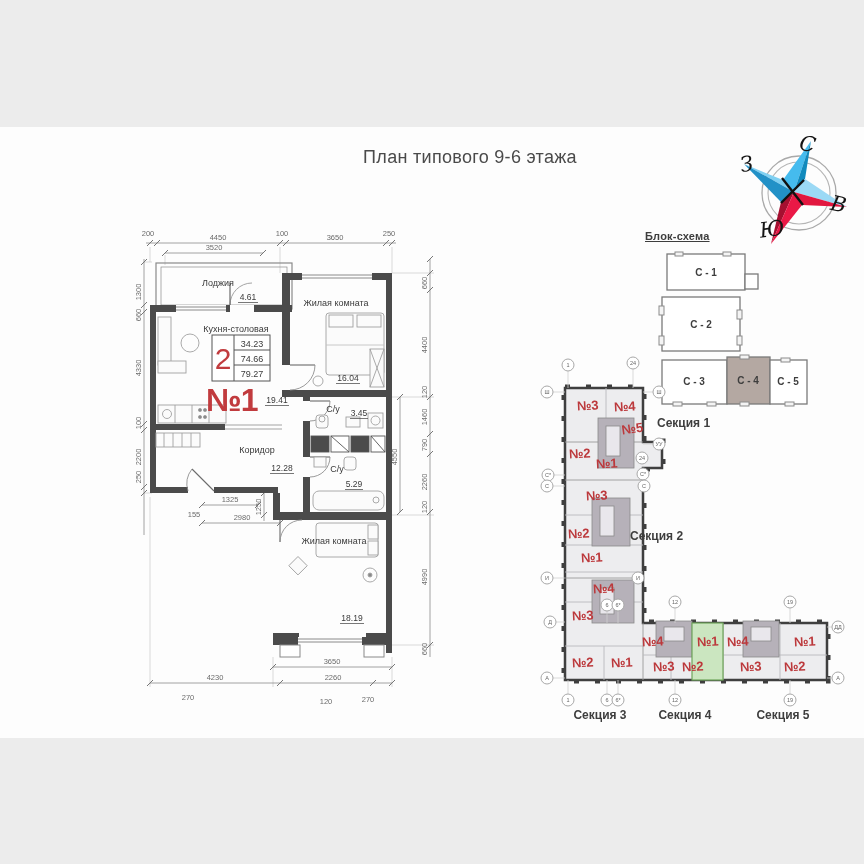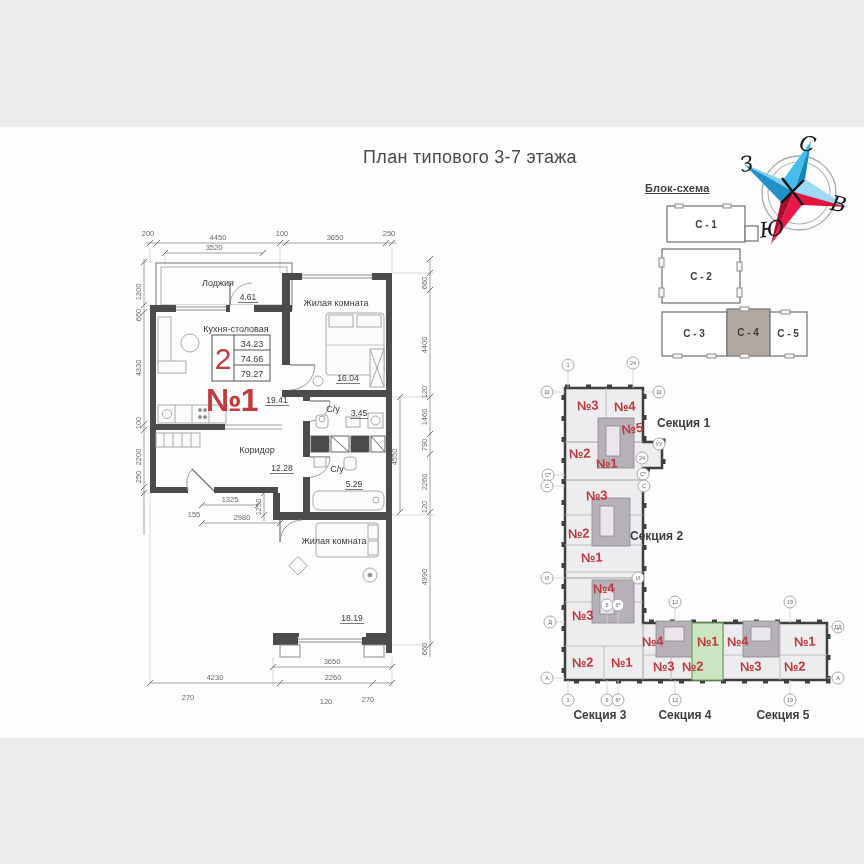--- a/index.html
+++ b/index.html
@@ -14,21 +14,21 @@
     background:#fdfdfd;
   }
   .abs{position:absolute;}
   .title{
     left:290px;top:18px;width:360px;text-align:center;
     color:#4a4a4a;font-size:18px;line-height:24px;letter-spacing:.3px;
   }
   .title .l2{white-space:pre;}
   .blockschema-title{
     font-size:11px;font-weight:bold;color:#3e3e3e;
-    text-decoration:underline;letter-spacing:.2px;
+    text-decoration:underline;letter-spacing:.2px;margin-top:48px;
   }
   svg{display:block;font-family:"Liberation Sans",sans-serif;}
   svg text{fill:#3a3a3a;}
   .dim{font-size:7.5px;fill:#6b6b6b;}
   .room{font-size:9px;fill:#3a3a3a;}
   .area{font-size:8.5px;fill:#3a3a3a;}
   .stampnum{font-size:30px;fill:#c13b3e;}
   .aptbig{font-size:32px;font-weight:bold;fill:#c13b3e;letter-spacing:-1px;}
   .stamprow{font-size:9px;fill:#3a3a3a;}
   .bp-apt{font-size:13px;font-weight:bold;fill:#bc393c;}
@@ -36,21 +36,21 @@
   .bp-axis{font-size:5.5px;fill:#666;}
   .bs-label{font-size:10px;font-weight:bold;fill:#3e3e3e;}
   .compass-letter{font-family:"DejaVu Serif",serif;font-style:italic;font-size:21px;fill:#141414;}
 </style>
 </head>
 <body>
 
 <div class="content">
 
   <div class="abs title">
-    <div>План типового 3-7 этажа</div>
+    <div>План типового 9-6 этажа</div>
   </div>
 
   <svg class="abs" style="left:736px;top:2px" width="126" height="124" viewBox="0 0 126 124">
     <g>
       <circle cx="63" cy="64" r="37" fill="none" stroke="#a9a9a9" stroke-width="1.3"></circle>
       <circle cx="63" cy="64" r="31" fill="none" stroke="#b5b5b5" stroke-width="1.1"></circle>
     </g>
     <g>
       <polygon points="75,12 47,51 58,63" fill="#45bbee"></polygon>
       <polygon points="75,12 58,63 69,50" fill="#118abd"></polygon>

